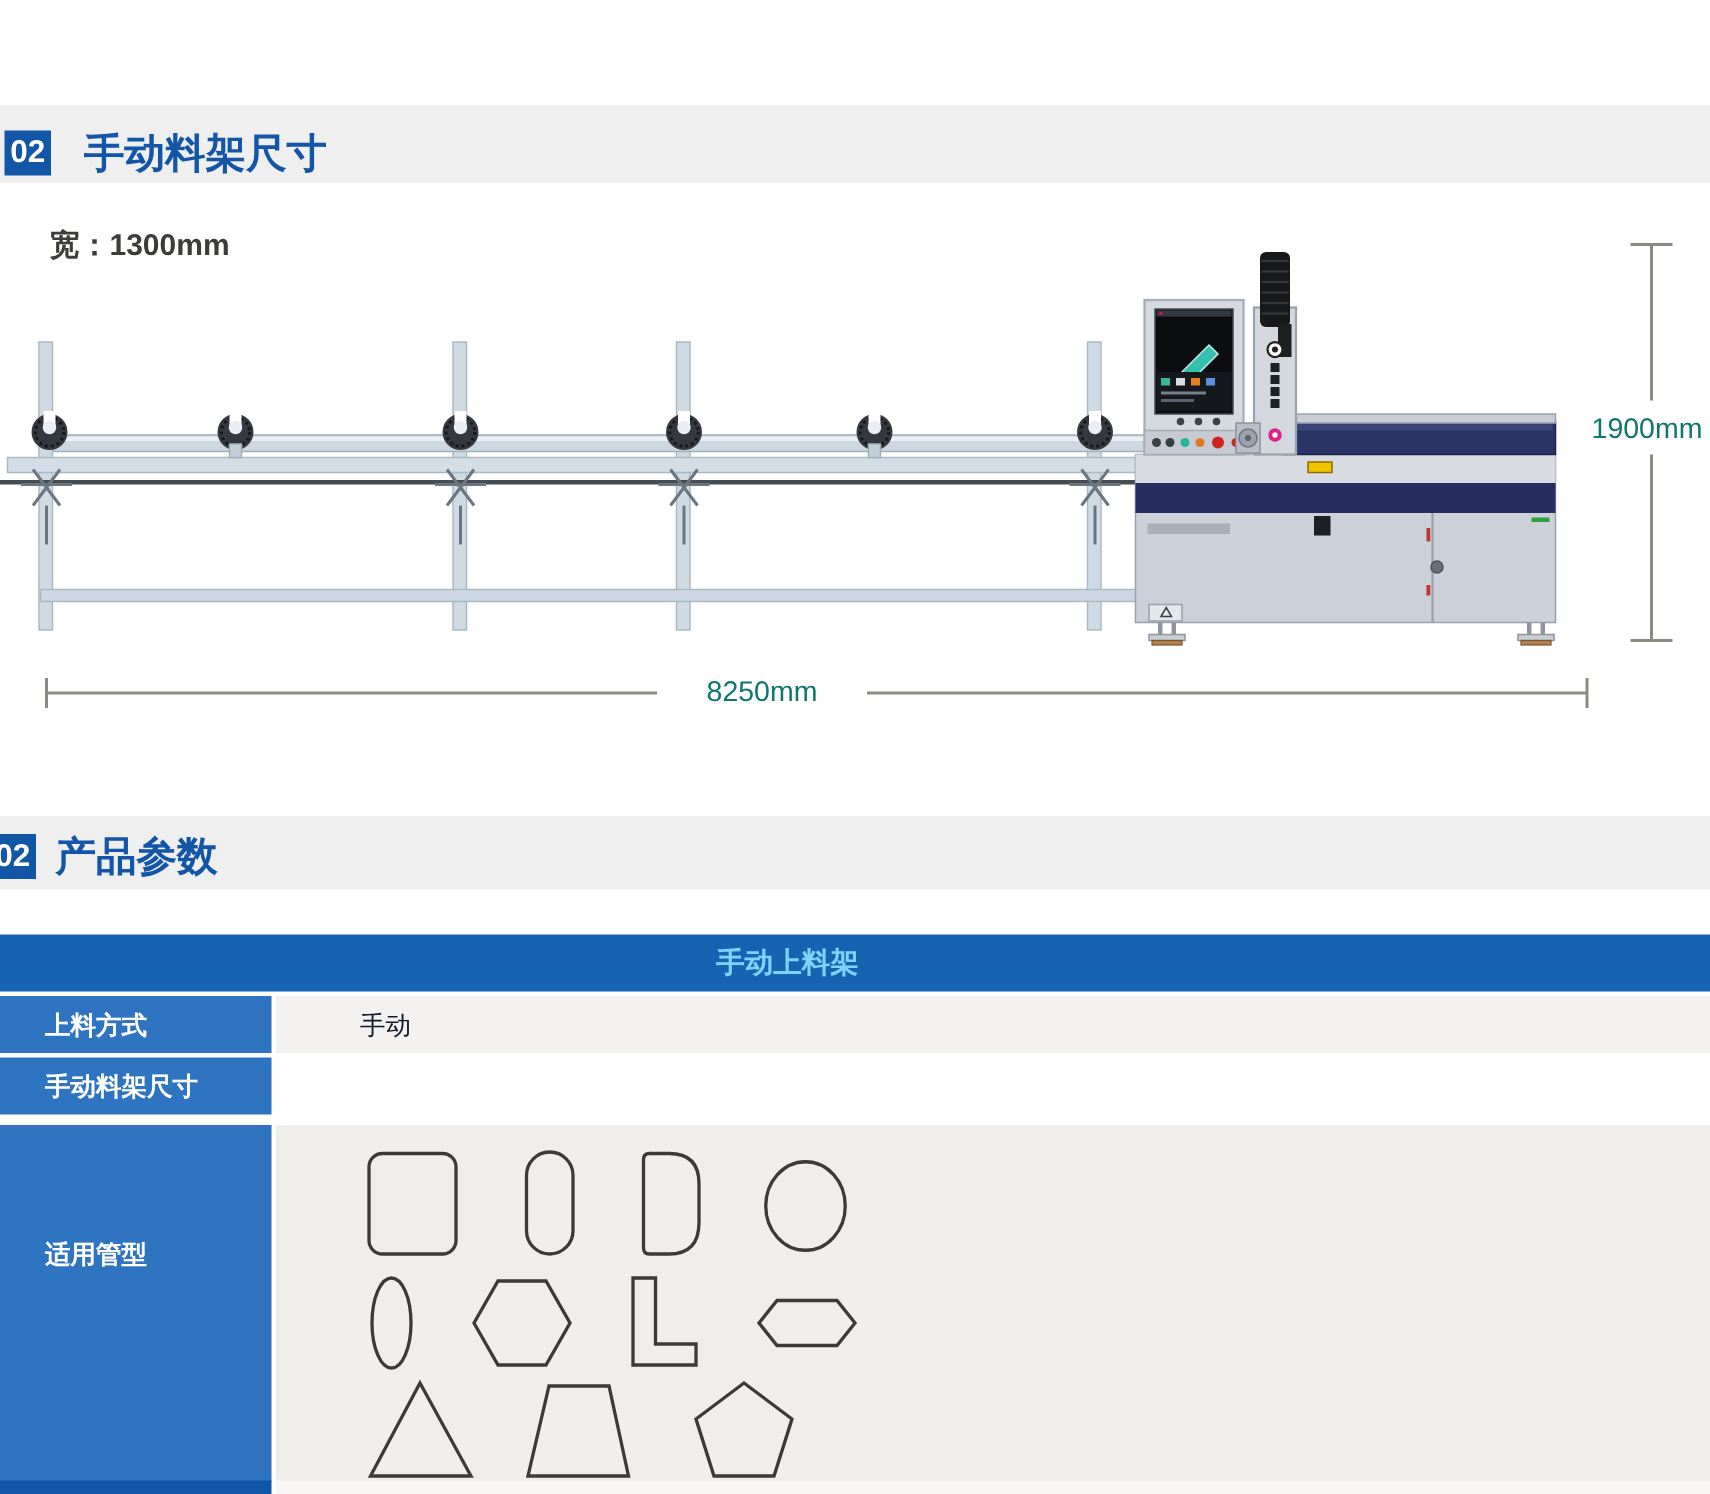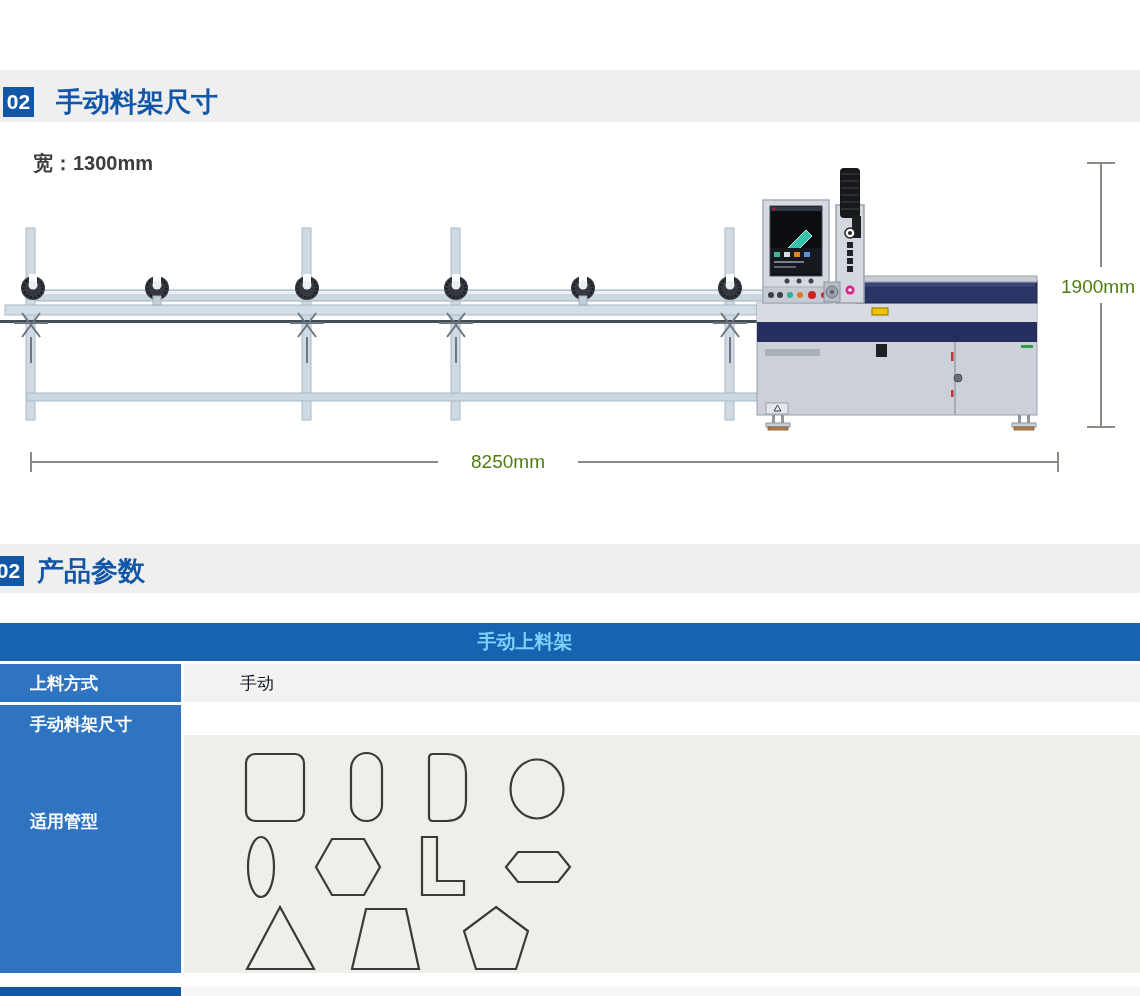--- a/index.html
+++ b/index.html
@@ -20,33 +20,33 @@
   }
   .badge1{left:3px;top:87px;}
   .badge2{left:-7px;top:556px;}
   .sec-title{
     position:absolute;color:#1356a8;font-weight:bold;font-size:27px;line-height:1;
   }
   .sec-title1{left:56px;top:89px;}
   .sec-title2{left:37px;top:558px;}
   
   .width-label{position:absolute;left:33px;top:150px;font-size:20px;color:#3c3c3a;font-weight:bold;}
-  .dim-label{position:absolute;font-size:19px;color:#4d7c0f;text-align:center;}
+  .dim-label{position:absolute;font-size:19px;color:#0f766e;text-align:center;}
   .dim-8250{left:438px;top:451px;width:140px;}
   .dim-1900{left:1056px;top:276px;width:84px;}
   
   .tbl-header{
     position:absolute;left:0;top:623px;width:1140px;height:38px;background:#1763b2;
     display:flex;align-items:center;justify-content:center;
     color:#7dd3fc;font-weight:bold;font-size:19px;padding-right:90px;box-sizing:border-box;
   }
   .trow{position:absolute;left:0;width:1140px;display:flex;}
   .trow1{top:664px;height:38px;}
   .trow2{top:705px;height:38px;}
-  .trow3{top:735px;height:238px;}
+  .trow3{top:750px;height:238px;}
   .trow4{top:987px;height:9px;}
   .tlabel{
     width:181px;flex:0 0 181px;background:#2e74c1;color:#ffffff;
     font-weight:bold;font-size:17px;display:flex;align-items:center;
     padding-left:30px;box-sizing:border-box;margin-right:3px;
   }
   .tlabel-top{align-items:flex-start;padding-top:75px;}
   .tvalue{
     flex:1;color:#0f172a;font-size:17px;display:flex;align-items:center;
     padding-left:56px;box-sizing:border-box;

